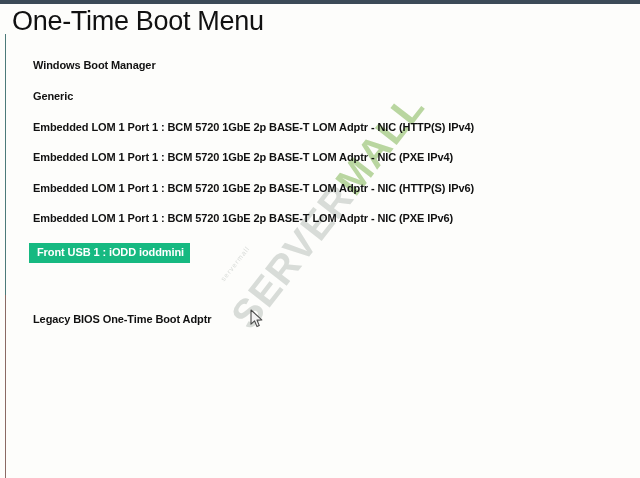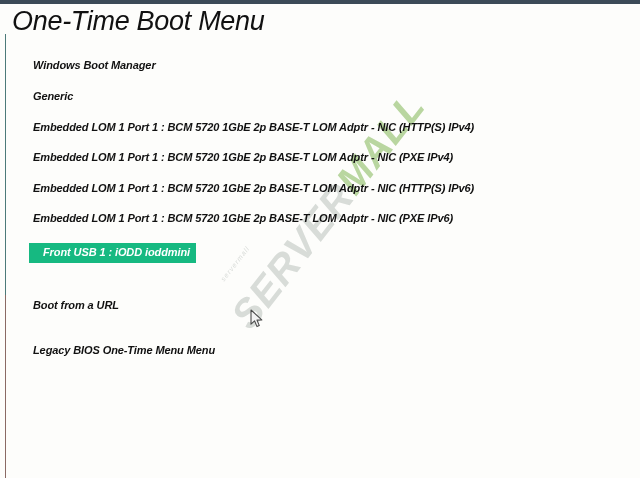--- a/index.html
+++ b/index.html
@@ -8,21 +8,20 @@
     padding: 0;
     background: #ffffff;
   }
   #screen {
     position: relative;
     width: 640px;
     height: 478px;
     background: #fdfdfb;
     overflow: hidden;
     font-family: "Liberation Sans", sans-serif;
-    font-style: italic;
     -webkit-font-smoothing: antialiased;
   }
   
   #topbar {
     position: absolute;
     left: 0;
     top: 0;
     width: 640px;
     height: 4px;
     background: #3c4a57;
@@ -105,21 +104,21 @@
     margin-bottom: 16px;
     letter-spacing: -0.1px;
   }
   .menu-item.wrapped {
     margin-bottom: 15px;
   }
   .menu-item.selected {
     display: inline-block;
     background: #16b981;
     color: #ffffff;
-    padding: 2px 6px 3px 14px;
+    padding: 2px 6px 3px 8px;
     margin-left: -4px;
     margin-bottom: 15px;
   }
   .spacer-sm { height: 6px; }
   .spacer-md { height: 14px; }
   
   #cursor {
     position: absolute;
     left: 250px;
     top: 309px;
@@ -160,25 +159,24 @@
 
 
 
     <div><span class="menu-item selected">Front USB 1 : iODD ioddmini</span></div>
 
     <div class="spacer-sm"></div>
 
 
     <div class="spacer-md"></div>
 
-    <div class="menu-item">Boot from a URL</div>
 
     <div class="spacer-md"></div>
 
-    <div class="menu-item">Legacy BIOS One-Time Menu Menu</div>
+    <div class="menu-item">Legacy BIOS One-Time Boot Adptr</div>
 
   </div>
 
   <div id="cursor">
     <svg width="14" height="20" viewBox="0 0 14 20" xmlns="http://www.w3.org/2000/svg">
       <path d="M1 1 L1 15.2 L4.6 11.9 L7.0 17.6 L9.3 16.6 L7.0 11.1 L11.8 10.9 Z" fill="#f2f2f2" stroke="#4a4a4a" stroke-width="1.1" stroke-linejoin="round"></path>
     </svg>
   </div>
 
 </div>

